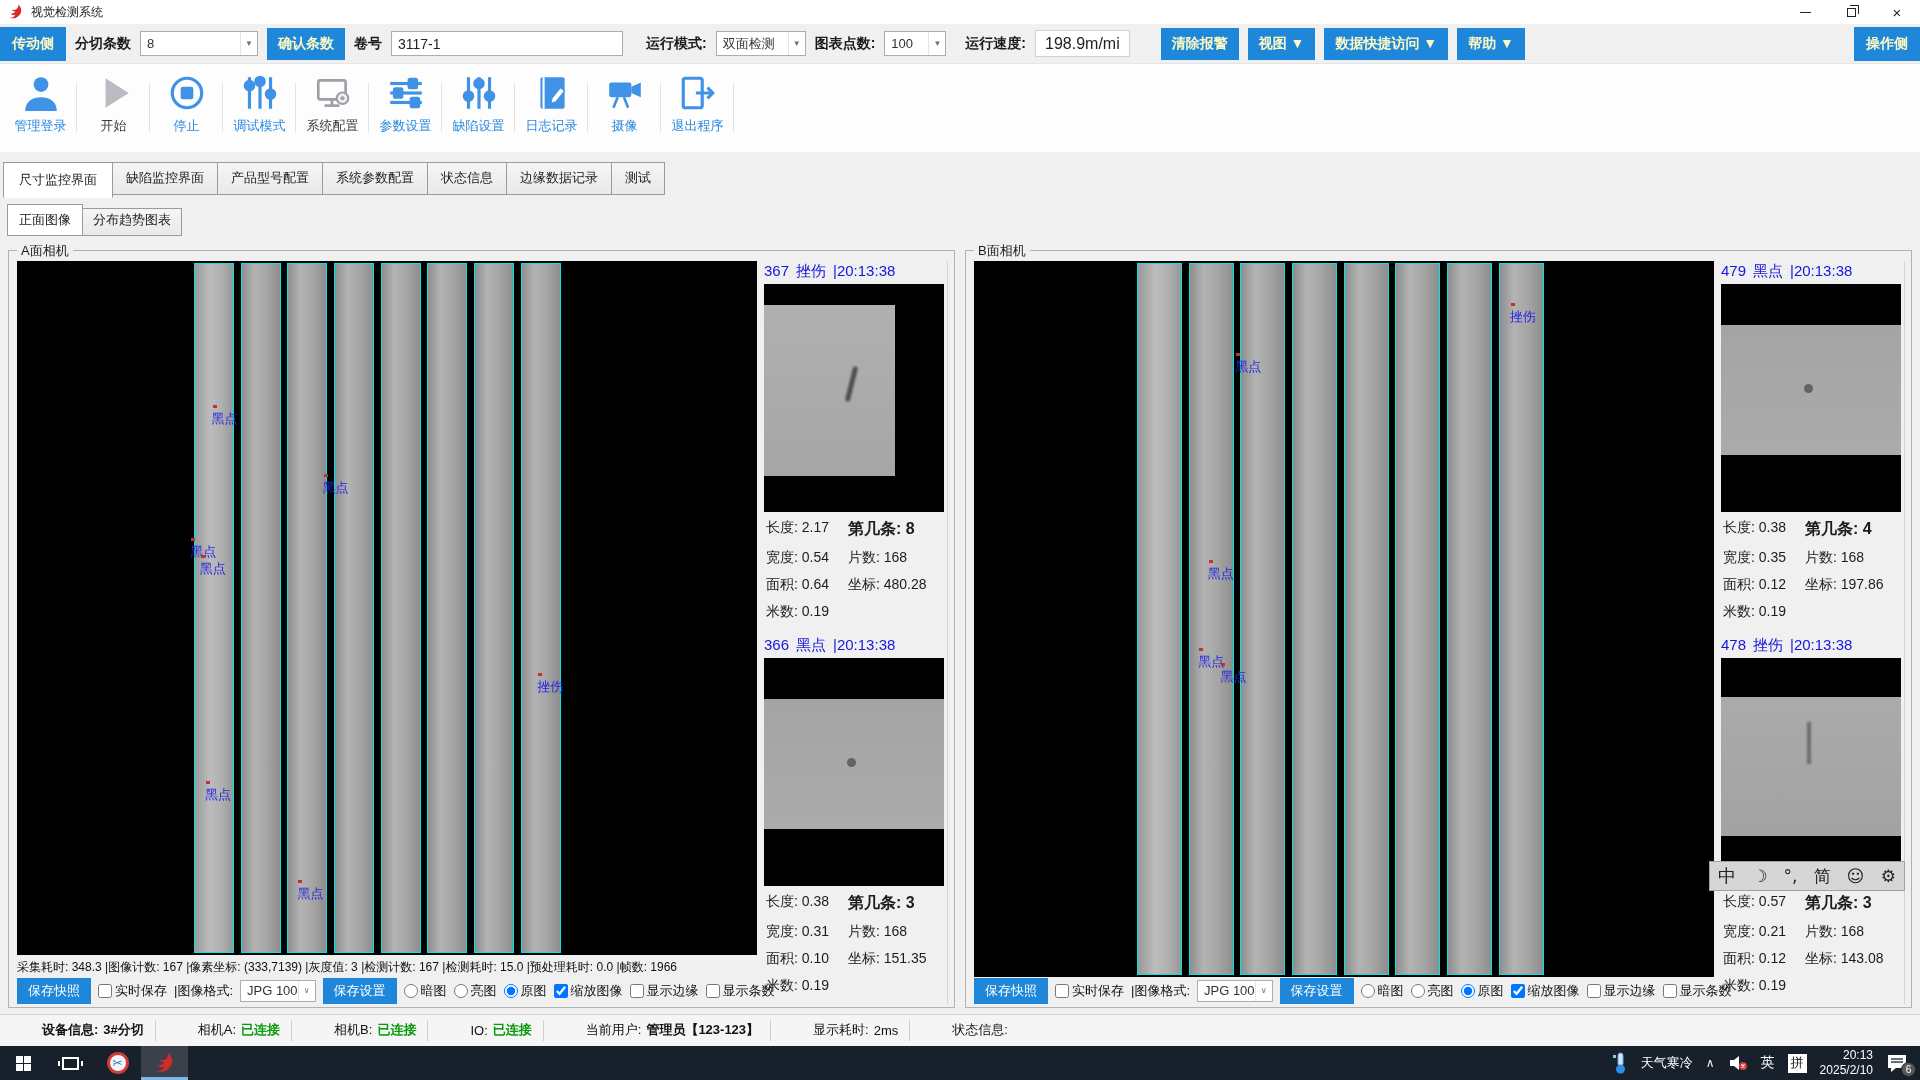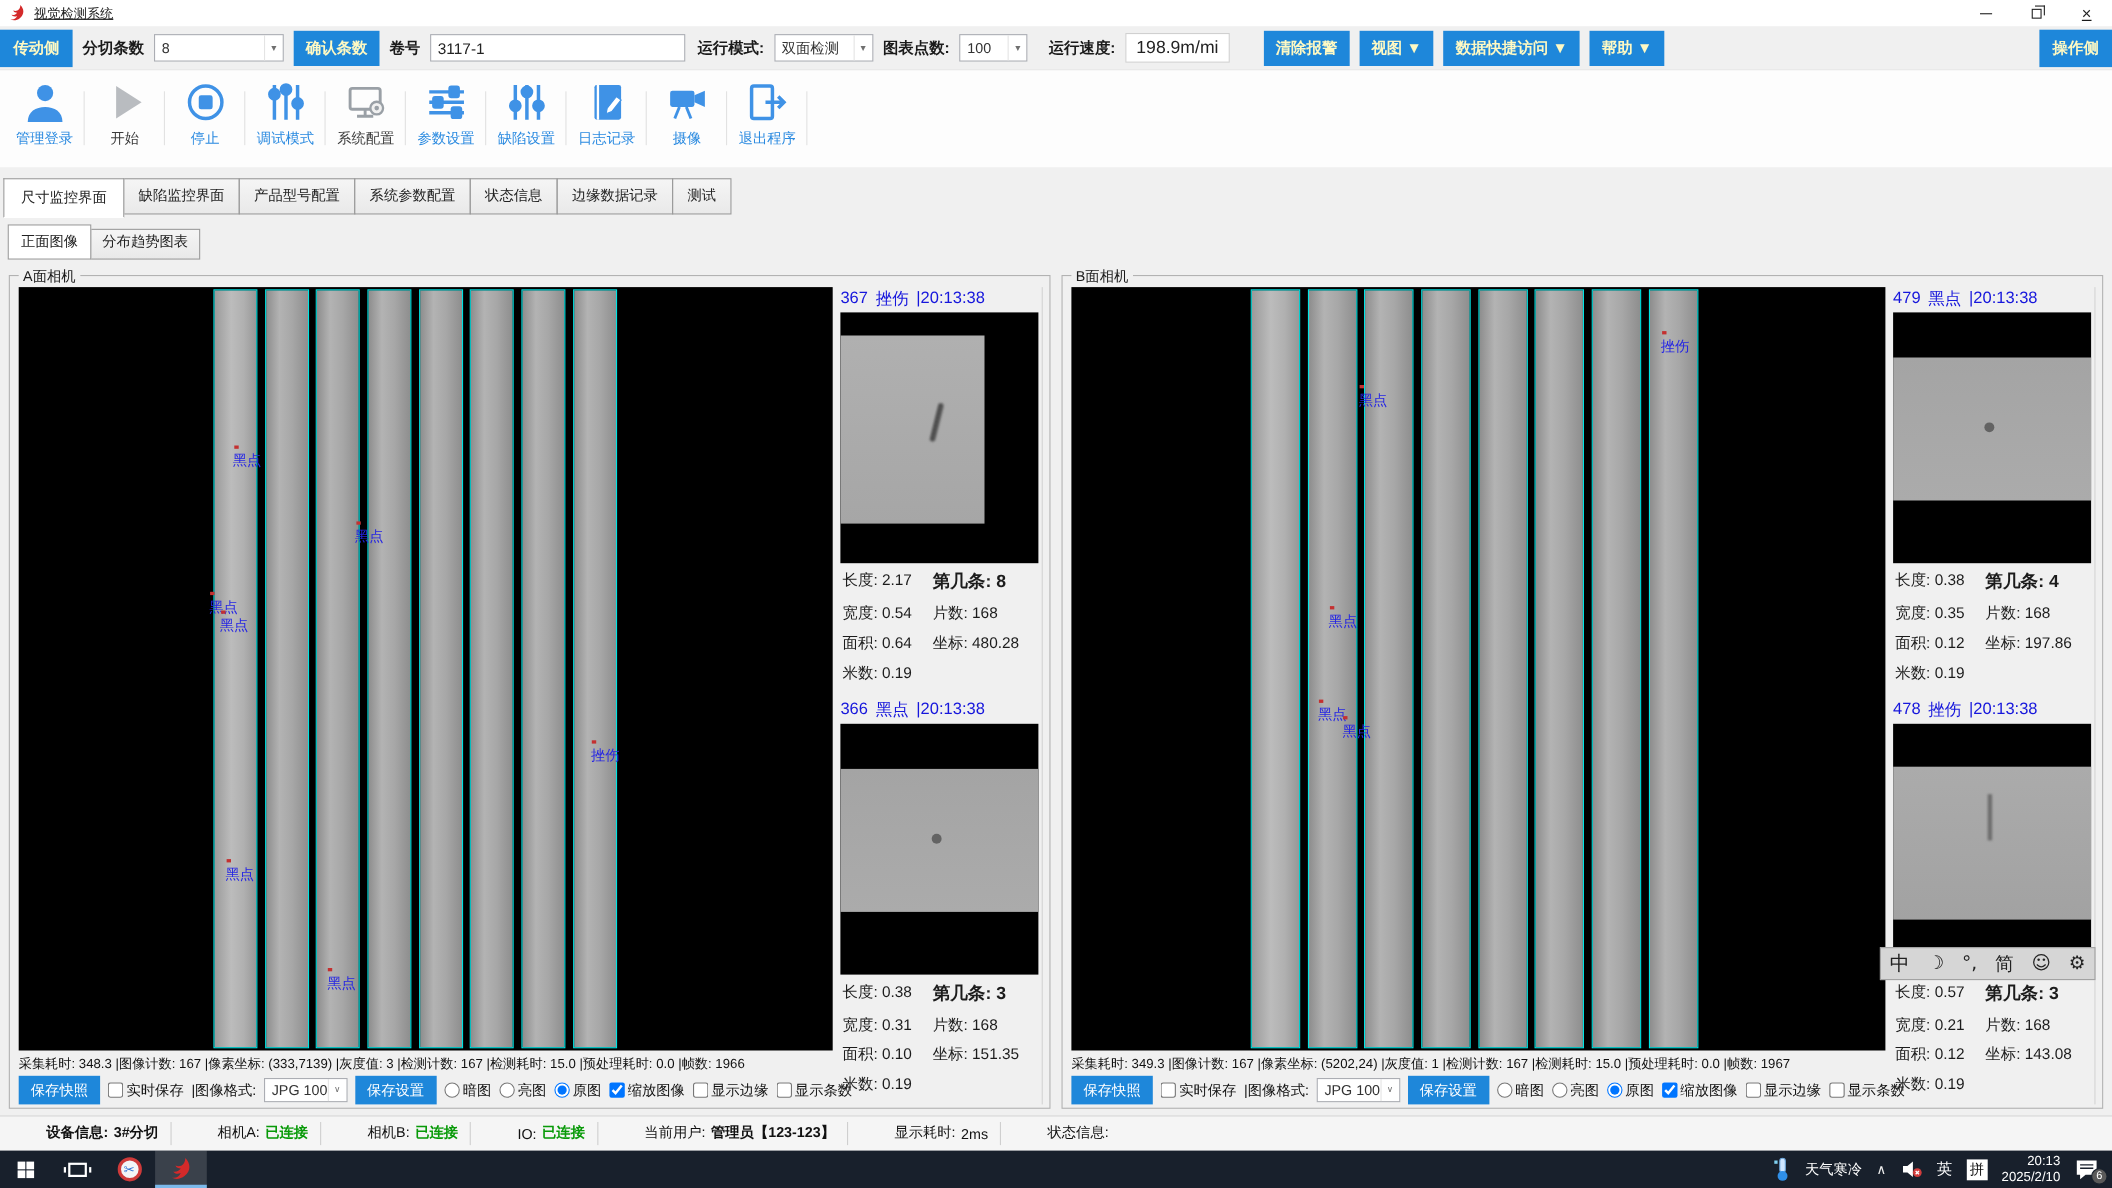--- a/index.html
+++ b/index.html
@@ -3,21 +3,21 @@
 <meta charset="utf-8">
 <style>
   * { box-sizing: border-box; margin: 0; padding: 0; }
   html,body { width:1920px; height:1080px; }
   body {
     font-family:"Liberation Sans","DejaVu Sans",sans-serif;
     background:#f0f0f0; overflow:hidden;
     display:flex; flex-direction:column;
   }
   
-  .titlebar { height:24px; background:#fff; display:flex; align-items:center; padding-left:8px; flex:0 0 auto;text-decoration:underline; }
+  .titlebar { height:24px; background:#fff; display:flex; align-items:center; padding-left:8px; flex:0 0 auto; }
   .logo-swoosh { width:16px; height:16px; display:block; }
   .title-text { font-size:12px; color:#222; margin-left:7px; }
   .win-controls { margin-left:auto; display:flex; height:100%; }
   .win-btn { width:46px; display:flex; align-items:center; justify-content:center; color:#222; }
   .min-glyph { width:11px; height:1px; background:#222; display:block; }
   .restore-glyph { width:9px; height:9px; border:1px solid #222; position:relative; background:#fff; display:block; }
   .restore-glyph::before { content:''; position:absolute; top:-4px; left:2px; width:8px; height:8px; border-top:1px solid #222; border-right:1px solid #222; }
   .close-glyph { font-size:15px; line-height:1; }
   
   .toolbar1 { height:40px; background:#f0f0f0; display:flex; align-items:center; gap:9px; padding:0 0 0 0; flex:0 0 auto; border-bottom:1px solid #e6e6e6; }
@@ -123,21 +123,21 @@
 <div class="toolbar1">
   <div class="btn-blue btn-side">传动侧</div>
   <span class="lbl">分切条数</span>
   <div class="combo" style="width:118px">
     <span>8</span>
     <span class="arrow">▼</span>
   </div>
   <div class="btn-blue">确认条数</div>
   <span class="lbl">卷号</span>
   <input class="textbox" style="width: 232px;" value="3117-1">
-  <span class="lbl" style="margin-left:2px">运行模式:</span>
+  <span class="lbl" style="margin-left:14px">运行模式:</span>
   <div class="combo" style="width:90px">
     <span>双面检测</span>
     <span class="arrow">▼</span>
   </div>
   <span class="lbl">图表点数:</span>
   <div class="combo" style="width:62px">
     <span>100</span>
     <span class="arrow">▼</span>
   </div>
   <span class="lbl" style="margin-left:10px">运行速度:</span>
@@ -373,21 +373,20 @@
           <div class="strip" style="left: 49.95%; width: 6.0875%;"></div>
           <div class="strip" style="left: 56.9375%; width: 6.0875%;"></div>
           <div class="strip" style="left: 63.925%; width: 6.0875%;"></div>
           <div class="strip" style="left: 70.9125%; width: 6.0875%;"></div>
           <div class="defect-label" style="left: 35.3%; top: 13.6%;">黑点</div>
           <div class="defect-label" style="left: 72.4%; top: 6.5%;">挫伤</div>
           <div class="defect-label" style="left: 31.6%; top: 42.5%;">黑点</div>
           <div class="defect-label" style="left: 30.3%; top: 54.7%;">黑点</div>
           <div class="defect-label" style="left: 33.3%; top: 56.9%;">黑点</div>
         </div>
-      <div class="cam-status">采集耗时: 349.3 |图像计数: 167 |像素坐标: (5202,24) |灰度值: 1 |检测计数: 167 |检测耗时: 15.0 |预处理耗时: 0.0 |帧数: 1967</div>
       <div class="cam-controls">
         <div class="btn-small-blue">保存快照</div>
         <span class="opt">
             <input type="checkbox" style="">
             <span>实时保存</span>
           </span>
         <span>|图像格式:</span>
         <div class="combo" style="width:78px;height:22px">
           <span>JPG 100</span>
           <span class="arrow">∨</span>

